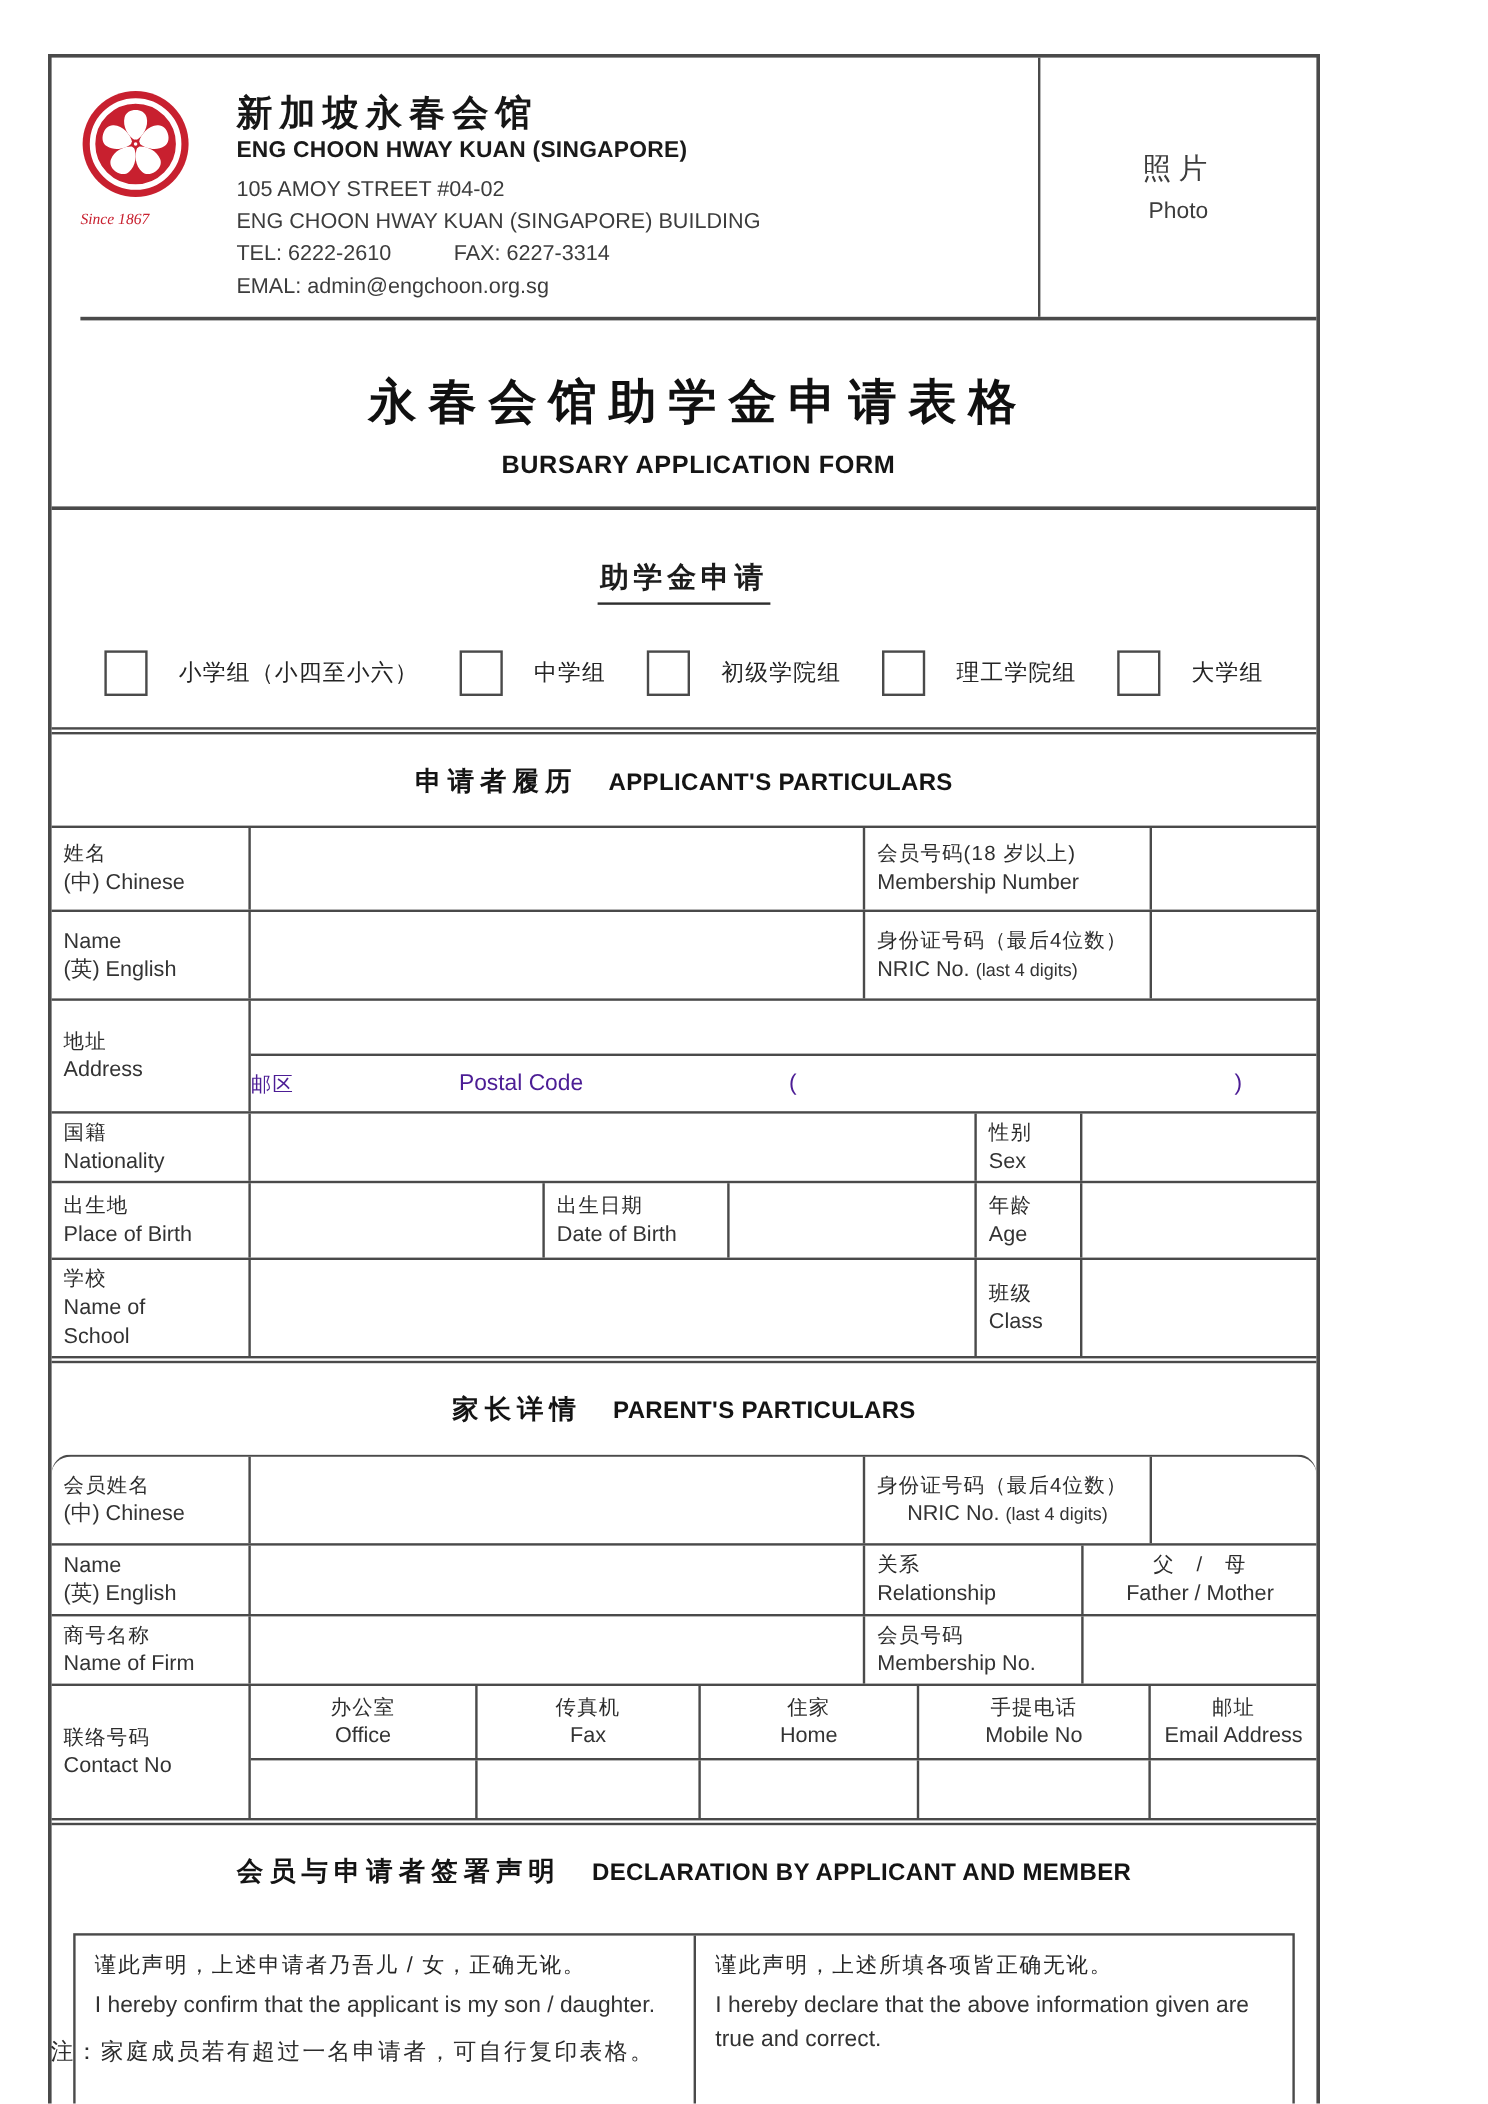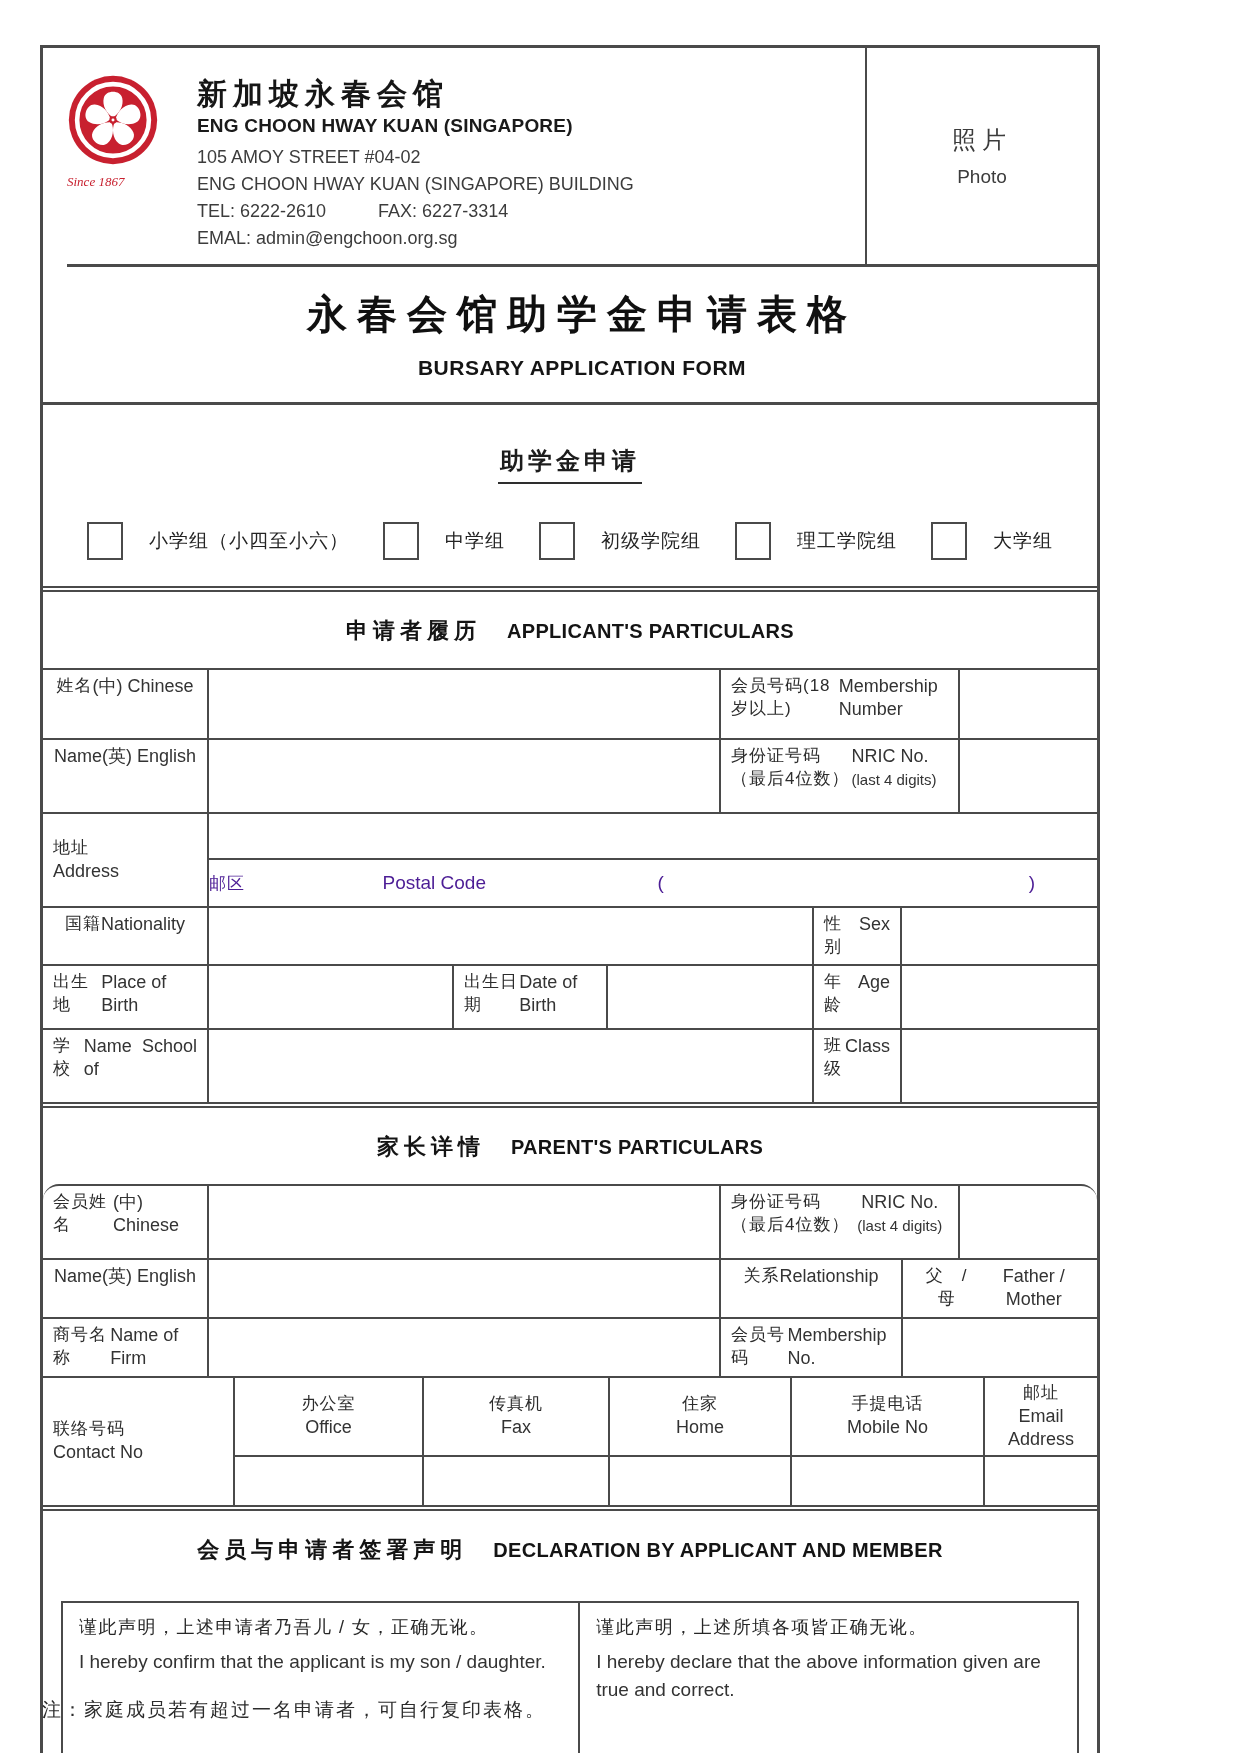--- a/index.html
+++ b/index.html
@@ -23,61 +23,61 @@
   .since{color:var(--red);font-style:italic;font-size:13px;margin-top:4px;font-family:"Liberation Serif",serif;}
   .org-col{margin-left:8px;padding-top:0;}
   .org-cn{font-size:30px;font-weight:bold;font-family:"Liberation Serif",serif;letter-spacing:6px;color:#161616;}
   .org-en{font-size:19px;font-weight:bold;color:#1a1a1a;margin-bottom:7px;letter-spacing:.2px;}
   .addr{font-size:18px;line-height:1.5;color:#3c3c3c;}
   .telfax span.fax{margin-left:52px;}
   .photo-box{width:232px;border-left:2px solid var(--bd);display:flex;flex-direction:column;
     align-items:center;justify-content:center;gap:10px;font-size:19px;color:#3c3c3c;}
   .photo-cn{letter-spacing:6px;font-size:24px;}
   
-  .title-band{border-top:3px solid var(--bd);text-align:center;padding:20px 0 22px;margin-left:24px;}
+  .title-band{border-top:3px solid var(--bd);text-align:center;padding:40px 0 22px;margin-left:24px;}
   .title-cn{font-size:40px;font-weight:bold;font-family:"Liberation Serif",serif;letter-spacing:10px;color:#101010;margin-bottom:14px;}
   .title-en{font-size:21px;font-weight:bold;color:#151515;letter-spacing:.5px;}
   
   .bursary-band{border-top:3px solid var(--bd);padding:40px 0 26px;}
   .bursary-heading{width:fit-content;margin:0 auto 38px;font-size:24px;font-weight:bold;
     font-family:"Liberation Serif",serif;letter-spacing:4px;border-bottom:2px solid #2e2e2e;padding:0 2px 5px;color:#1c1c1c;}
   .options{display:flex;justify-content:space-between;align-items:center;padding:0 44px;}
   .option{display:flex;align-items:center;}
   .cb{width:36px;height:38px;border:2px solid var(--bd);margin-right:26px;background:#fff;flex-shrink:0;}
   .option-label{font-size:19px;letter-spacing:1px;color:#242424;}
   
   .section-heading{border-top:6px double var(--bd);text-align:center;padding:24px 0 22px;}
   .sh-cn{font-size:22px;font-weight:bold;font-family:"Liberation Serif",serif;letter-spacing:5px;color:#141414;}
   .sh-en{font-size:20px;font-weight:bold;margin-left:26px;color:#141414;letter-spacing:.3px;}
   
   .trow{display:grid;border-top:2px solid var(--bd);}
   .cols-a{grid-template-columns:166px 512px 239px 1fr;}
   .cols-b{grid-template-columns:166px 605px 88px 1fr;}
   .cols-c{grid-template-columns:166px 245px 154px 206px 88px 1fr;}
   .cols-d{grid-template-columns:166px 512px 182px 1fr;}
-  .cell{border-right:2px solid var(--bd);padding:5px 10px;display:flex;flex-direction:row;justify-content:center;}
+  .cell{border-right:2px solid var(--bd);padding:5px 10px;display:flex;flex-direction:column;justify-content:center;}
   .cell:last-child{border-right:none;}
   .l1{font-size:17px;line-height:1.35;color:#2c2c2c;letter-spacing:1px;}
   .l2{font-size:18px;line-height:1.3;color:#333;}
   .small{font-size:15px;}
   .r1{min-height:70px;} .r2{min-height:74px;} .r4{min-height:58px;}
   .r5{min-height:64px;} .r6{min-height:74px;}
   .p1{min-height:74px;border-radius:16px;} .p2{min-height:58px;} .p3{min-height:58px;}
   
   .addr-row{display:flex;border-top:2px solid var(--bd);}
   .addr-label{width:166px;flex-shrink:0;border-right:2px solid var(--bd);padding:5px 10px;display:flex;flex-direction:column;justify-content:center;}
   .addr-right{flex:1;display:flex;flex-direction:column;}
   .addr-top{min-height:46px;border-bottom:2px solid var(--bd);}
   .addr-bottom{min-height:46px;display:flex;align-items:center;justify-content:space-between;padding-right:62px;font-size:19px;color:#4c1d95;gap:20px;}
   .postal-cn{margin-right:24px;font-size:17px;letter-spacing:1px;}
   .postal-en{margin-right:58px;}
   .postal-gap{display:inline-block;width:138px;}
   
   .contact-row{display:flex;border-top:2px solid var(--bd);}
-  .contact-label{width:192px;flex-shrink:0;border-right:2px solid var(--bd);padding:5px 10px;display:flex;flex-direction:column;justify-content:center;}
+  .contact-label{width:166px;flex-shrink:0;border-right:2px solid var(--bd);padding:5px 10px;display:flex;flex-direction:column;justify-content:center;}
   .contact-right{flex:1;display:flex;flex-direction:column;}
   .contact-hdr,.contact-empty{display:grid;grid-template-columns:189px 186px 182px 193px 1fr;}
   .contact-hdr{border-bottom:2px solid var(--bd);min-height:62px;}
   .contact-empty{min-height:48px;}
   .chdr{border-right:2px solid var(--bd);display:flex;flex-direction:column;justify-content:center;align-items:center;text-align:center;padding:4px 2px;}
   .chdr:last-child{border-right:none;}
   .cfield{border-right:2px solid var(--bd);}
   .cfield:last-child{border-right:none;}
   
   .decl-wrap{margin:14px 18px 16px;border:2px solid var(--bd);display:flex;min-height:178px;}

